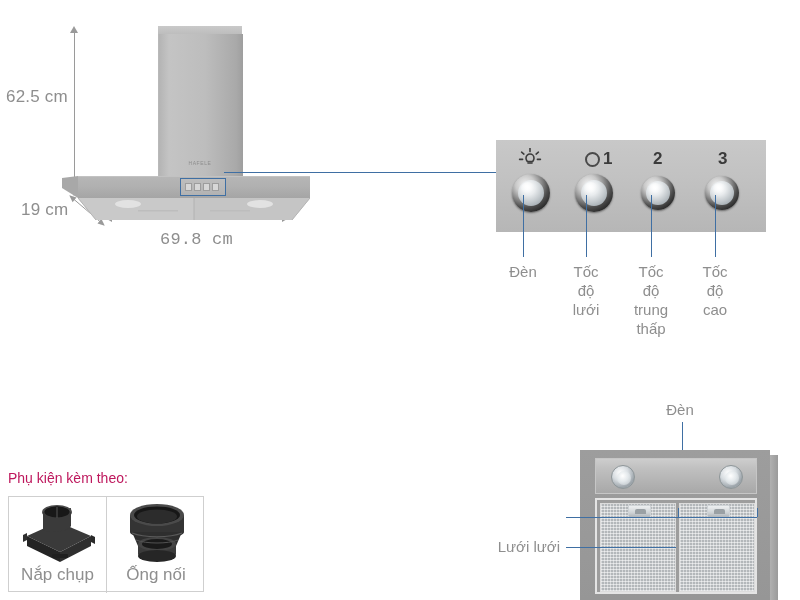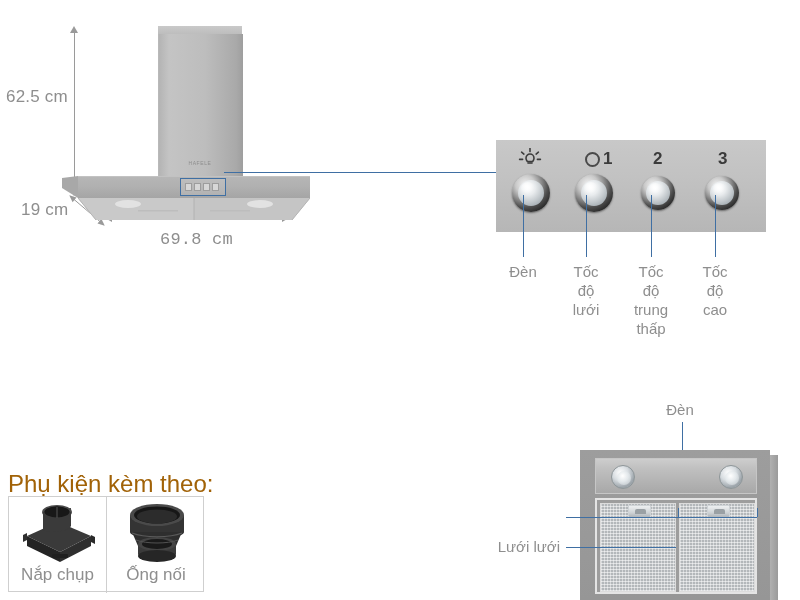--- a/index.html
+++ b/index.html
@@ -31,22 +31,22 @@
   }
   .callout-label {
     font-size: 15px;
     color: #8e8e8e;
     white-space: nowrap;
     line-height: 19px;
     text-align: center;
   }
   .callout-label.right { text-align: right; }
   .section-title {
-    font-size: 24px;
-    color: #a16207;
+    font-size: 14px;
+    color: #be185d;
     white-space: nowrap;
   }
   .acc-caption {
     font-size: 17px;
     color: #8e8e8e;
     text-align: center;
     white-space: nowrap;
   }
 
   

